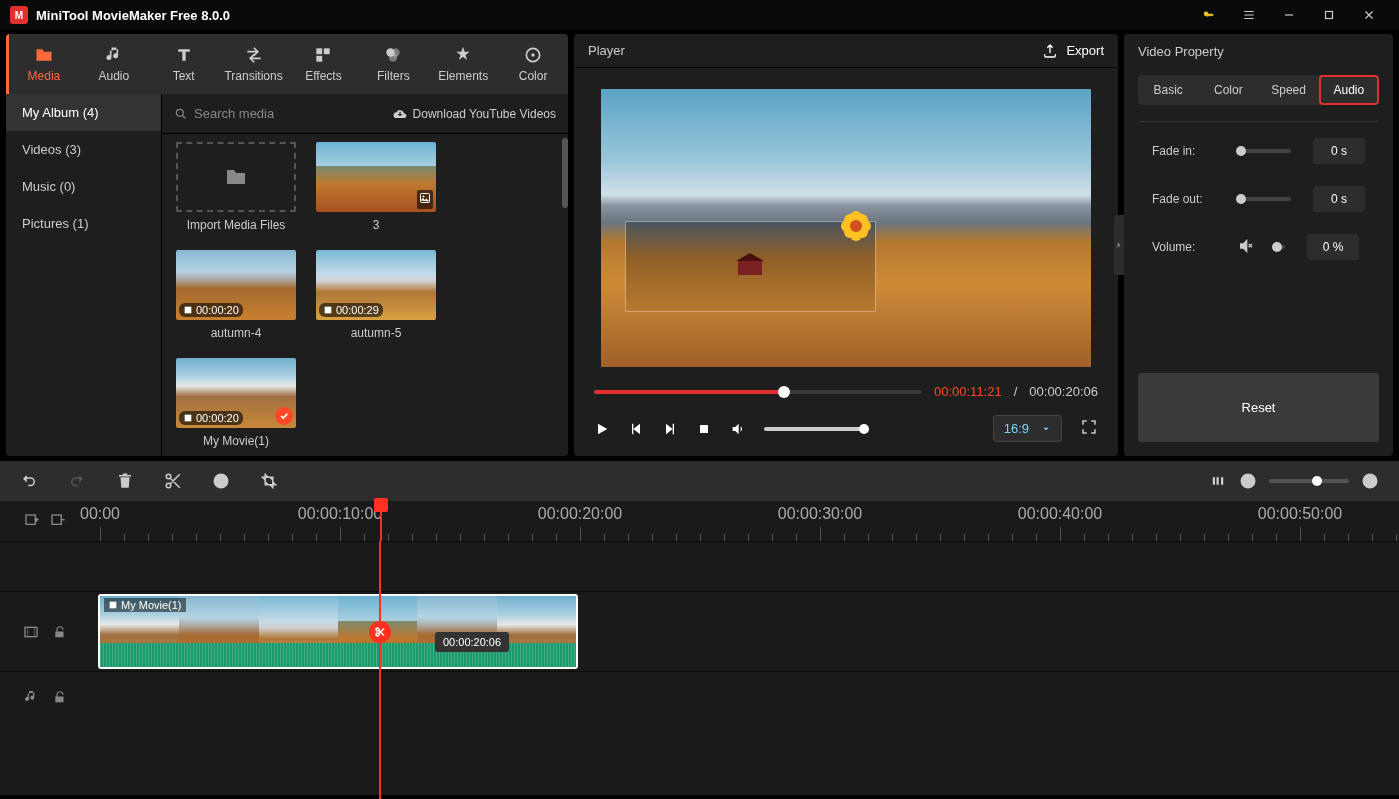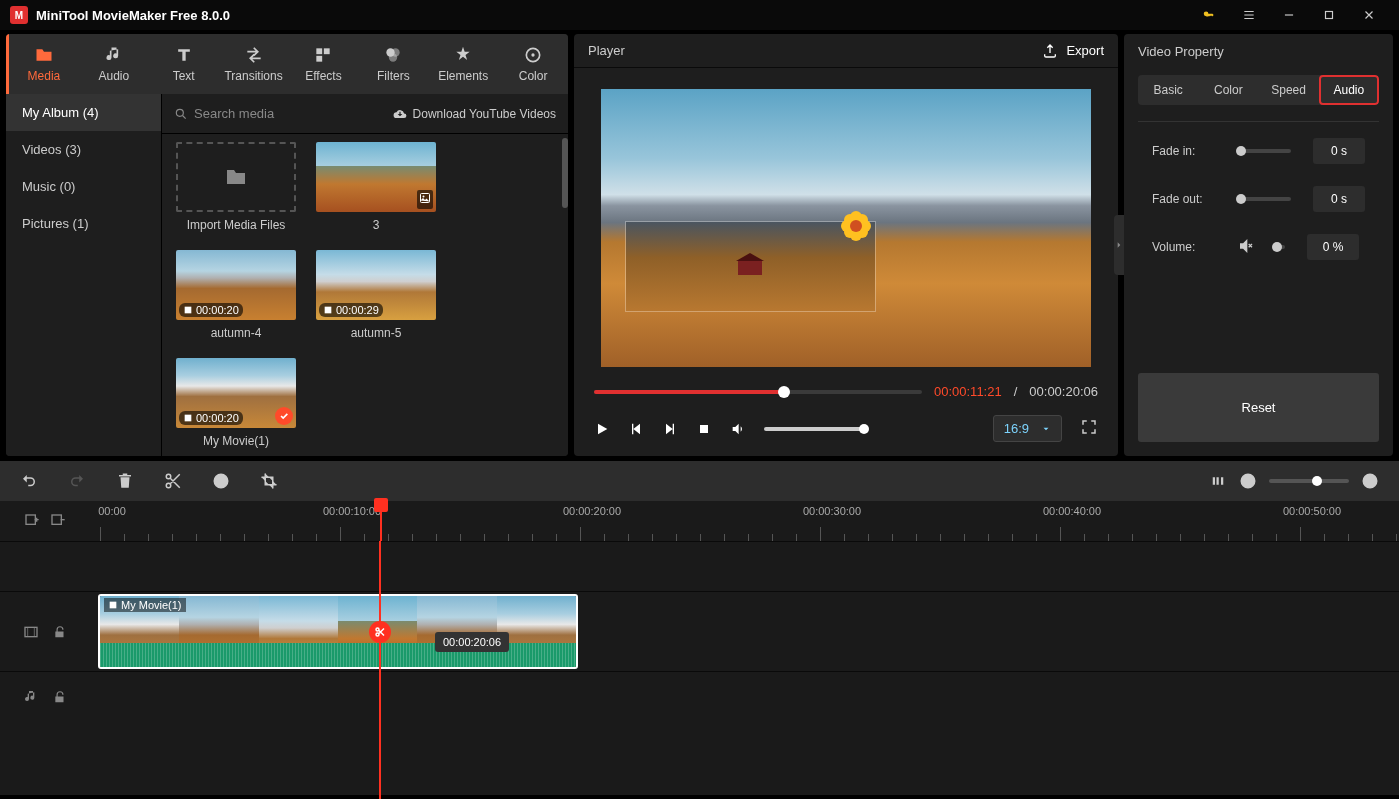--- a/index.html
+++ b/index.html
@@ -96,21 +96,21 @@
 .tl-toolbar { height:40px; background:#2d2d2d; display:flex; align-items:center; padding:0 20px; gap:30px; }
 .tl-btn { cursor:pointer; color:#ccc; display:flex; }
 .tl-btn.disabled { color:#555; }
 .tl-btn svg { width:18px; height:18px; fill:currentColor; }
 .tl-zoom { margin-left:auto; display:flex; align-items:center; gap:12px; }
 .zoom-track { width:80px; height:4px; background:#555; position:relative; border-radius:2px; }
 .zoom-thumb { position:absolute; left:60%; top:50%; transform:translate(-50%,-50%); width:10px; height:10px; background:#fff; border-radius:50%; }
 .tl-ruler-row { display:flex; height:40px; align-items:center;}
 .tl-left-col { width:90px; display:flex; align-items:center; justify-content:center; gap:10px; color:#888; height:100%; }
 .tl-ruler { flex:1; position:relative; height:100%; }
-.ruler-label { position:absolute; top:4px; font-size:11px; color:#aaa; transform:translateX(-50%);margin-left:12px; }
+.ruler-label { position:absolute; top:4px; font-size:16px; color:#aaa; transform:translateX(-50%); }
 .ruler-tick { position:absolute; bottom:0; width:1px; background:#555; }
 .ruler-tick.major { height:14px; }
 .ruler-tick.minor { height:7px; }
 .playhead { position:absolute; top:0; bottom:0; width:2px; background:#ff3020; z-index:5; }
 .playhead::before { content:''; position:absolute; top:-3px; left:-6px; width:14px; height:14px; background:#ff3020; border-radius:2px; }
 .tl-tracks { position:relative; }
 .tl-track { display:flex; height:50px; border-top:1px solid #0a0a0a; }
 .tl-track.video { height:80px; }
 .tl-track-head { width:90px; display:flex; align-items:center; justify-content:center; gap:14px; color:#888; }
 .tl-track-body { flex:1; position:relative; }

